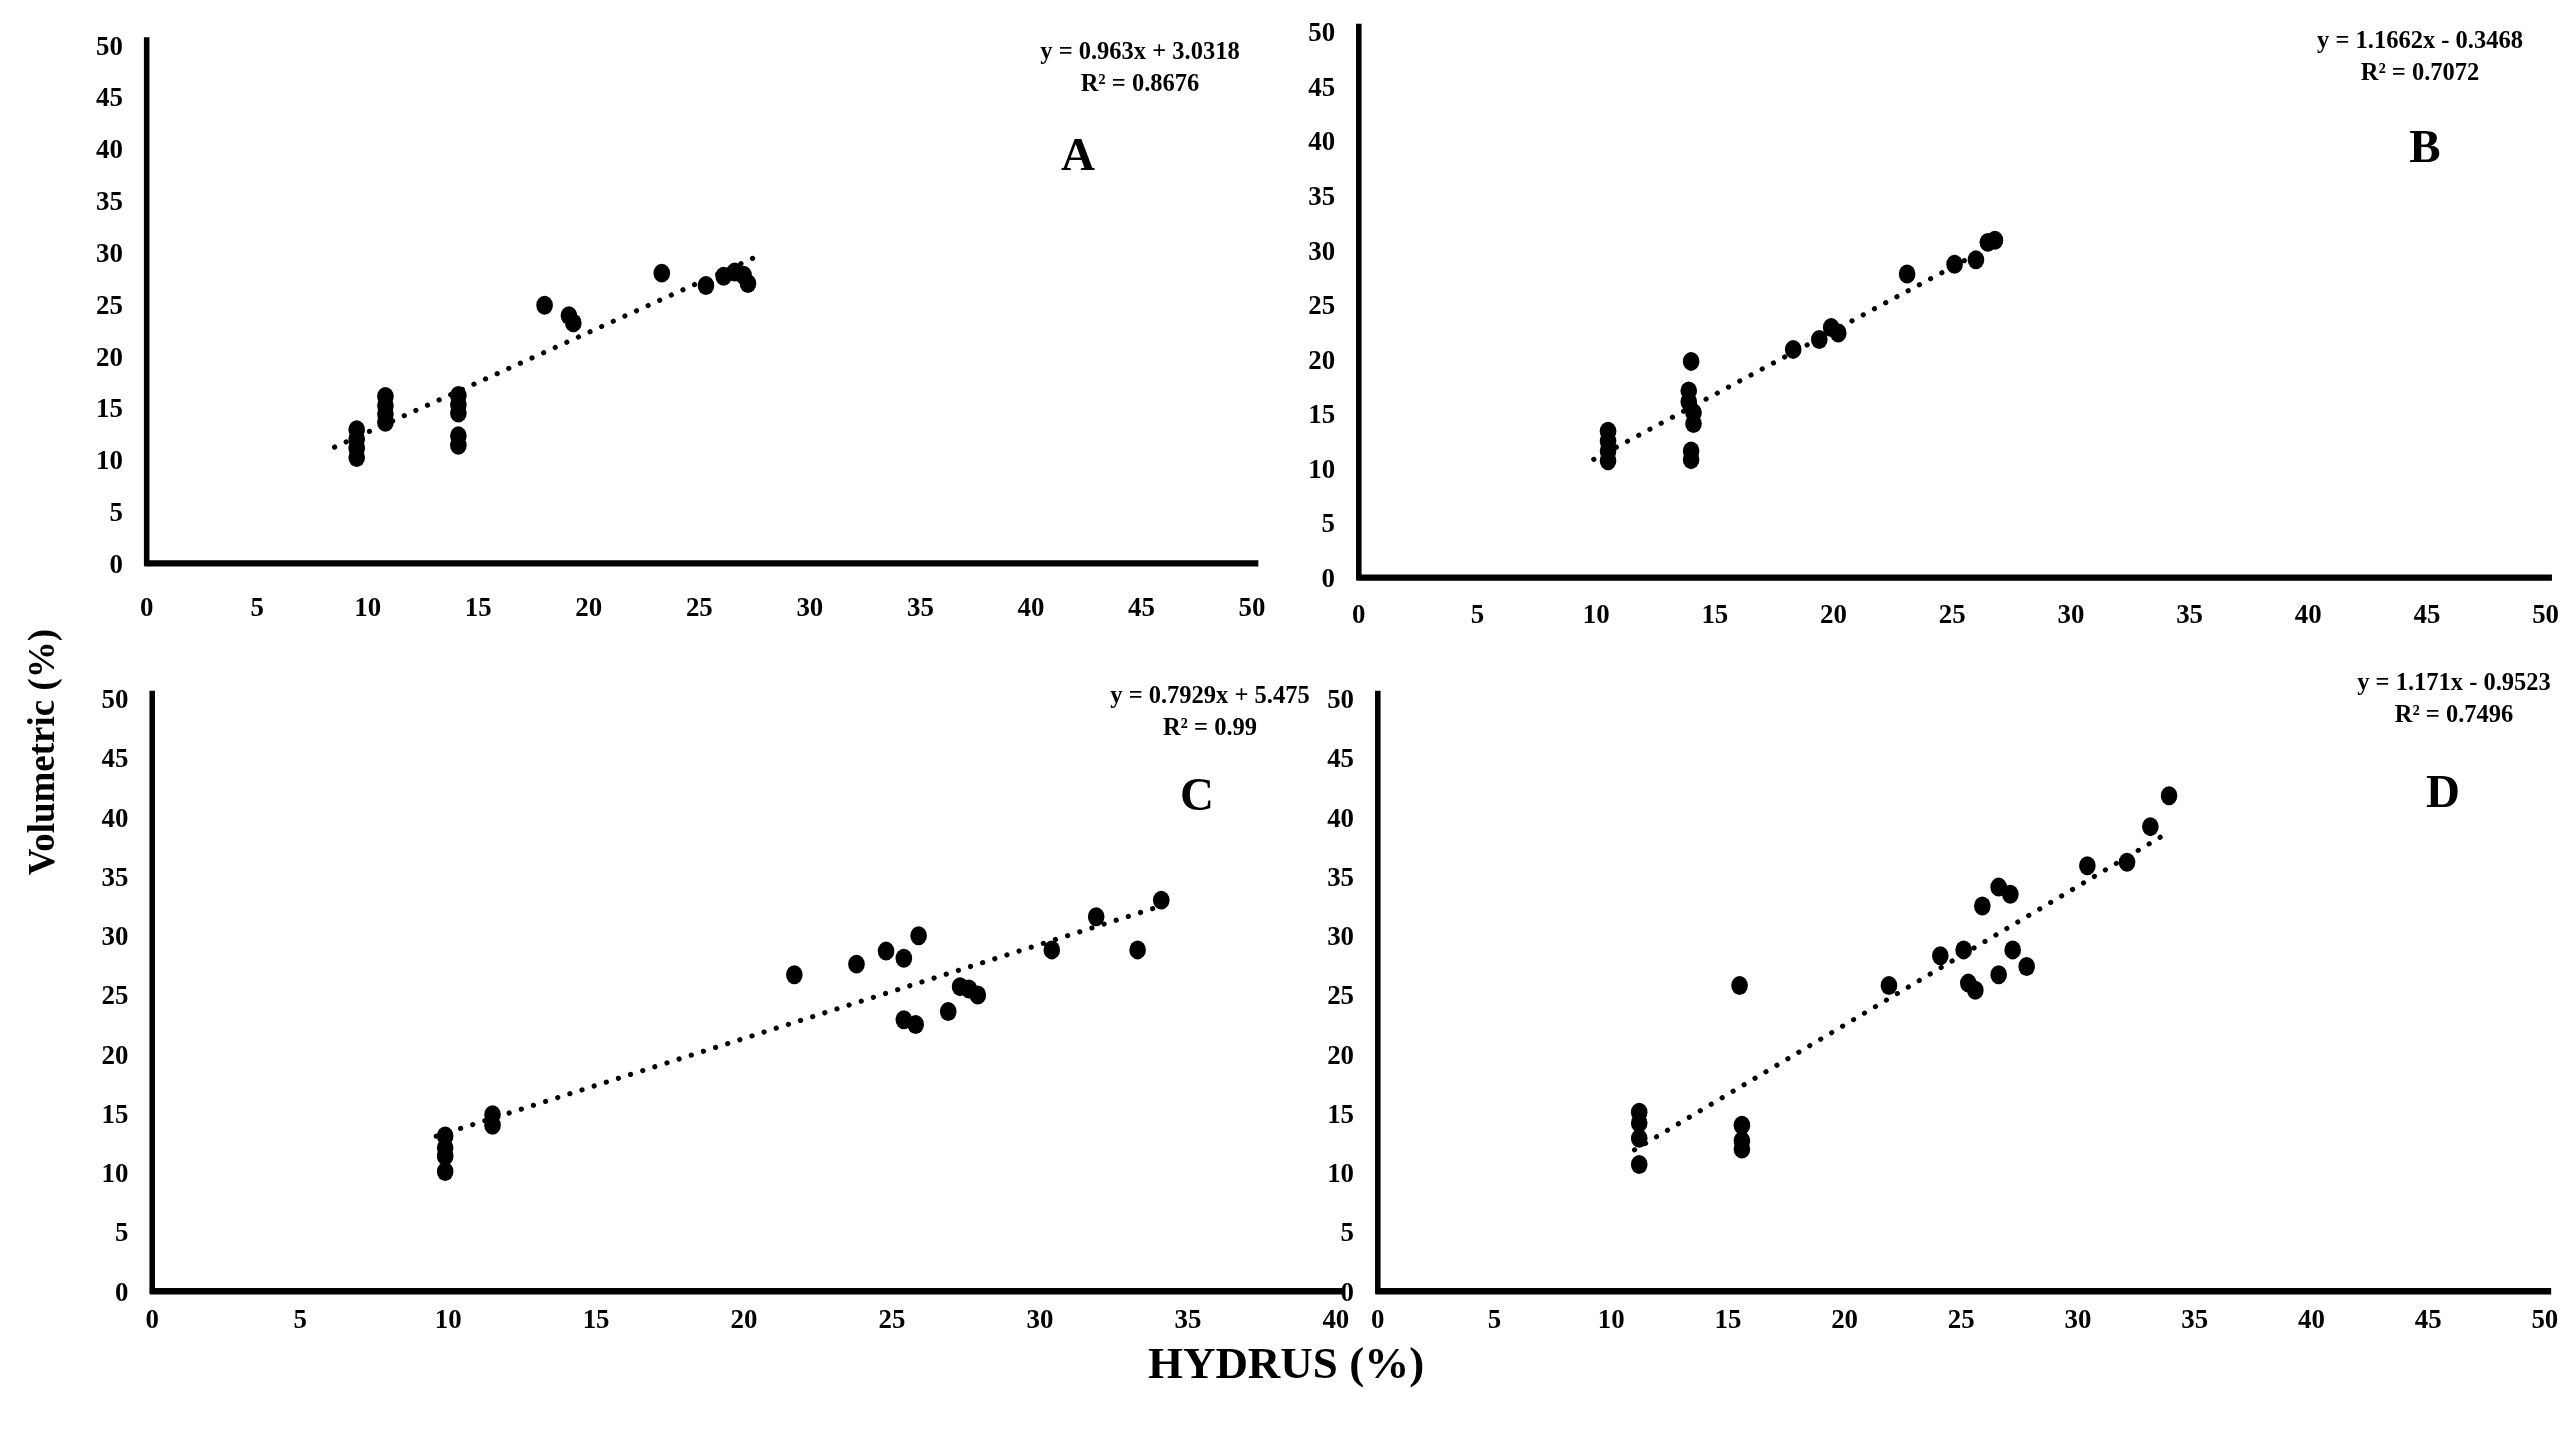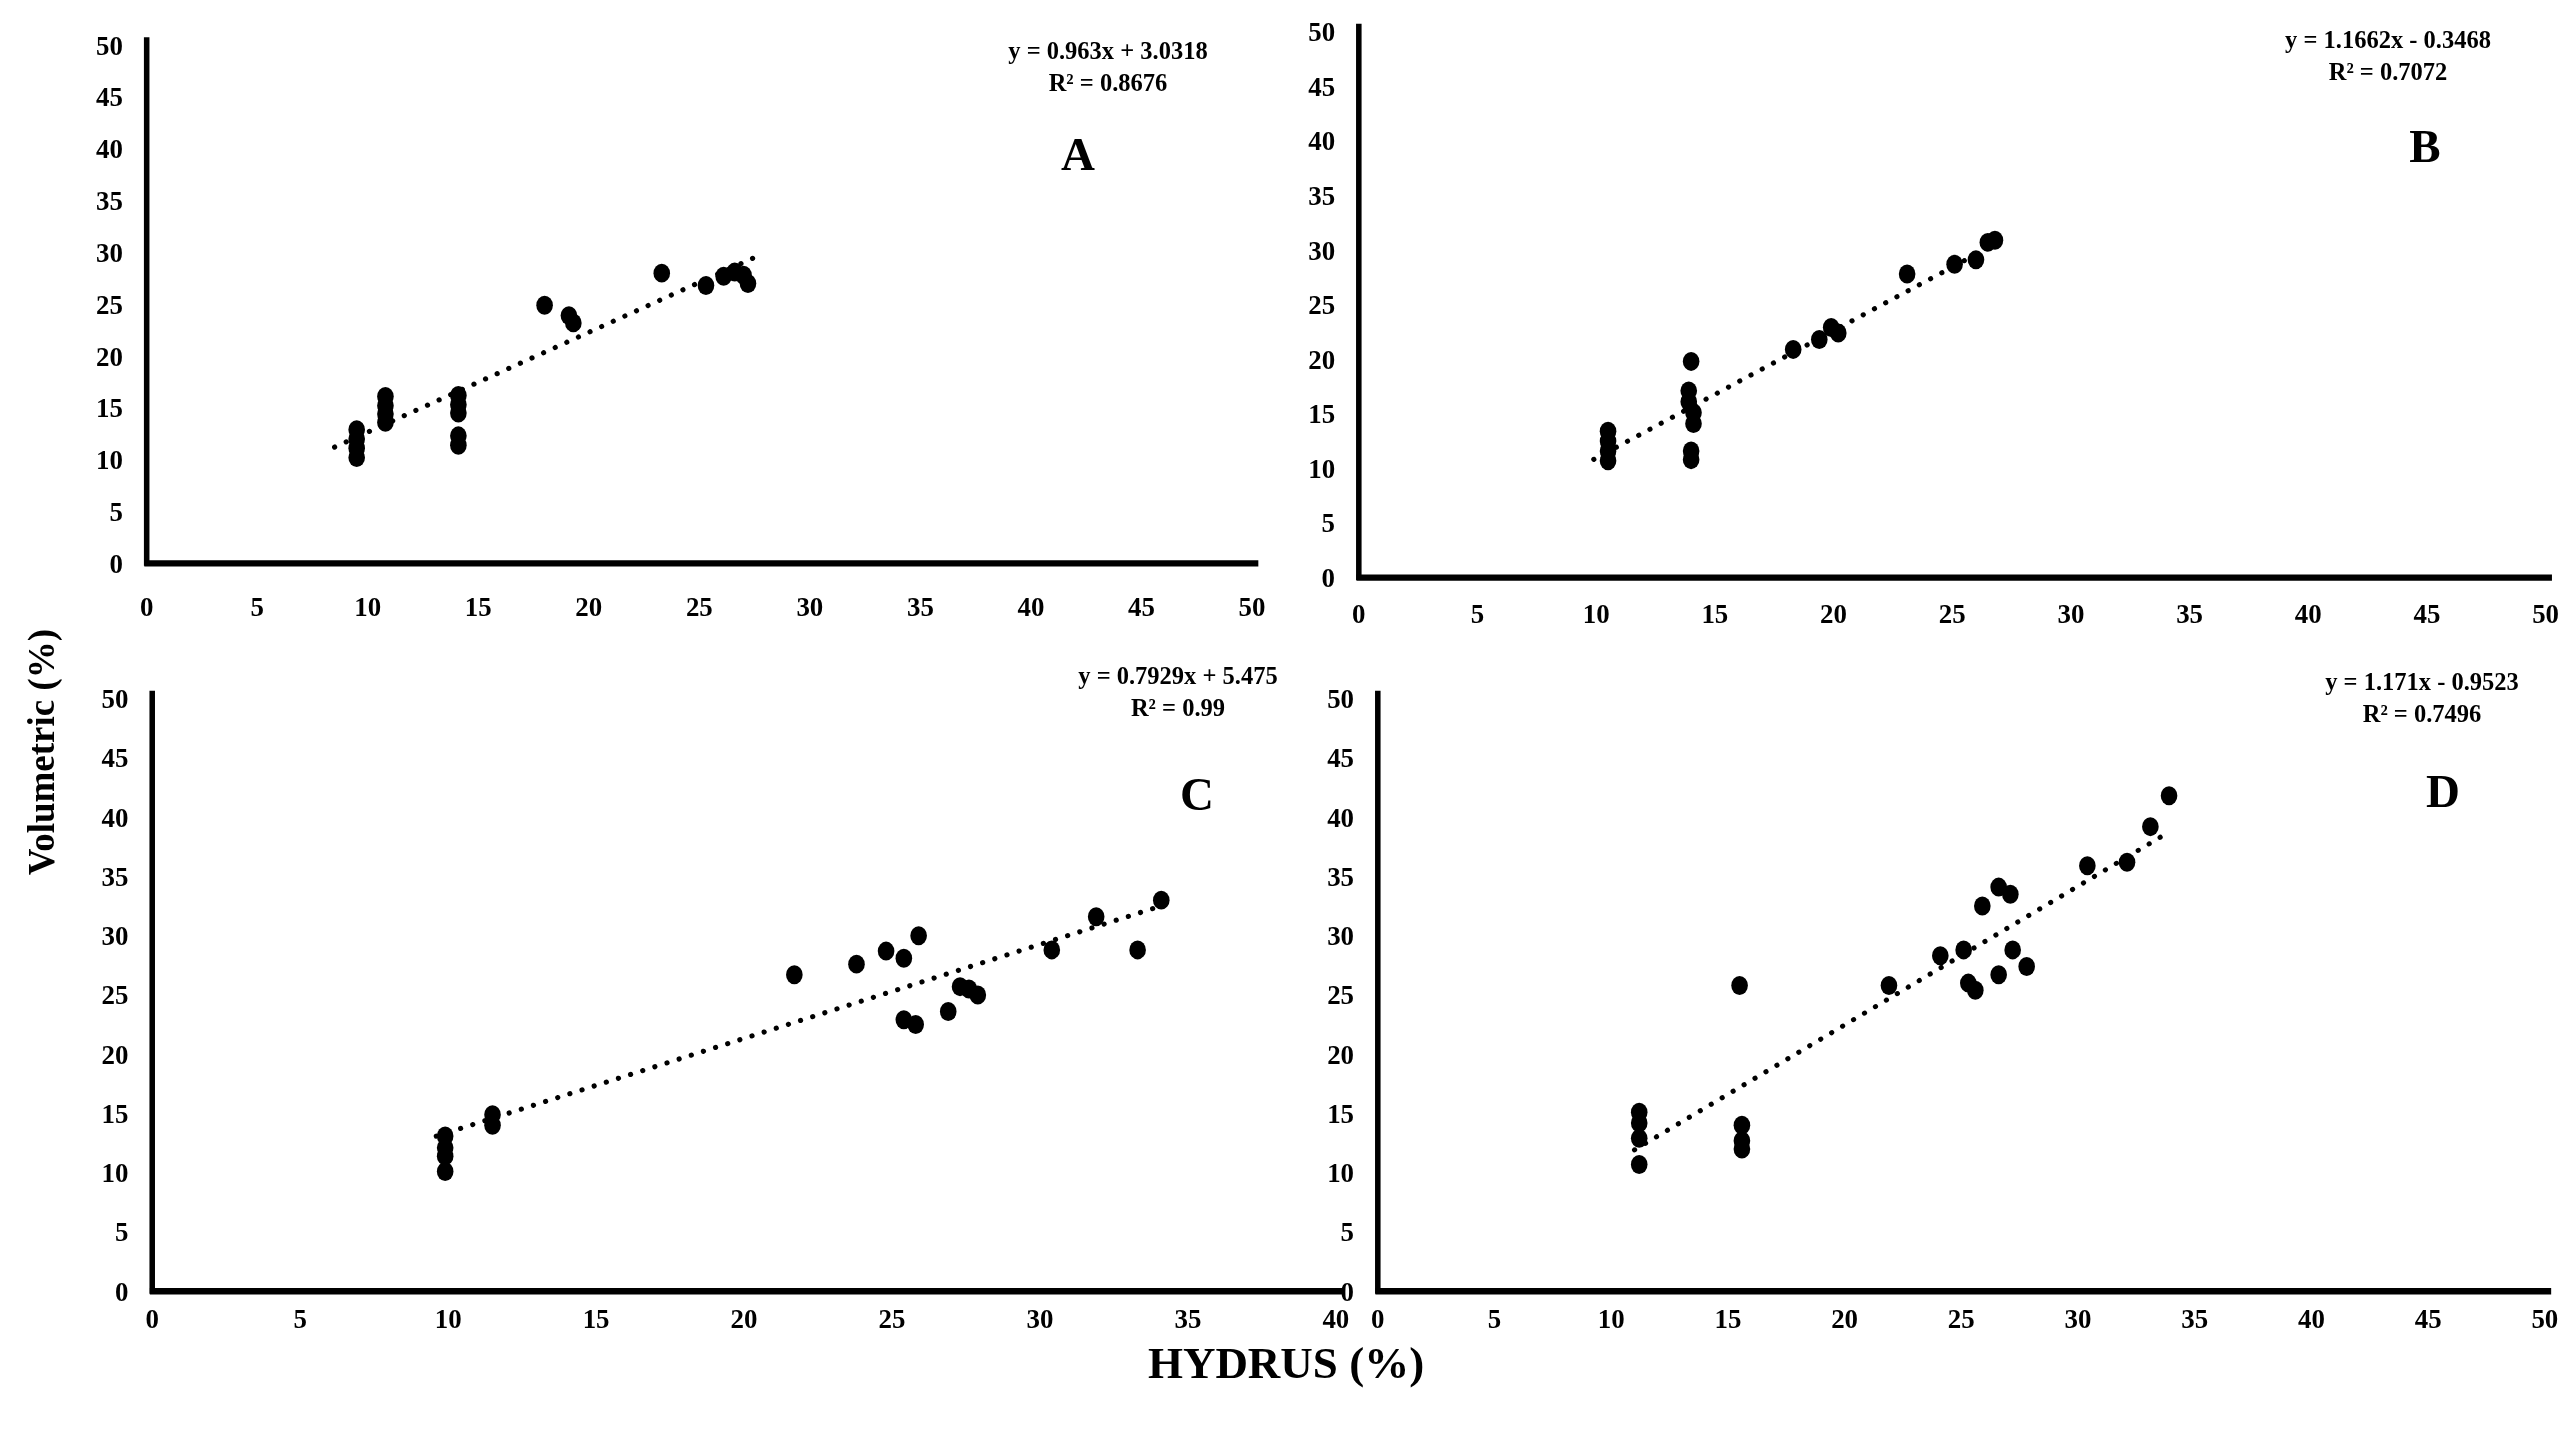--- a/index.html
+++ b/index.html
@@ -1,20 +1,20 @@
 <!DOCTYPE html>
 <html style="font-size:12.7px"><head>
 <meta charset="utf-8">
 <style>
   html,body{margin:0;padding:0;background:#ffffff;}
   .page{position:relative;width:2576px;height:1440px;background:#ffffff;overflow:hidden;
         font-family:"Liberation Serif", serif;color:#000;}
   #plots{position:absolute;left:0;top:0;}
   .eq{position:absolute;transform:translateX(-50%);text-align:center;
-      font:bold 24.5px "Liberation Serif", serif;line-height:32px;white-space:nowrap;}
+      font:bold 24.5px "Liberation Serif", serif;line-height:32px;white-space:nowrap;margin-left:32px;}
   .letter{position:absolute;transform:translate(-50%,-50%);
       font:bold 47px "Liberation Serif", serif;}
   .ylabel{position:absolute;left:41px;top:752px;transform:translate(-50%,-50%) rotate(-90deg);
       font:bold 37px "Liberation Serif", serif;white-space:nowrap;}
   .xlabel{position:absolute;left:1286px;top:1363px;transform:translate(-50%,-50%);
       font:bold 45px "Liberation Serif", serif;white-space:nowrap;}
 </style>
 </head>
 <body>
 
@@ -216,21 +216,21 @@
     </svg>
 
   <div class="eq" style="left:1108px;top:35px">
     <div>y = 0.963x + 3.0318</div>
     <div>R² = 0.8676</div>
   </div>
   <div class="eq" style="left:2388px;top:24px">
     <div>y = 1.1662x - 0.3468</div>
     <div>R² = 0.7072</div>
   </div>
-  <div class="eq" style="left:1178px;top:660px">
+  <div class="eq" style="left:1178px;top:679px">
     <div>y = 0.7929x + 5.475</div>
     <div>R² = 0.99</div>
   </div>
   <div class="eq" style="left:2422px;top:666px">
     <div>y = 1.171x - 0.9523</div>
     <div>R² = 0.7496</div>
   </div>
 
   <div class="letter" style="left:1078px;top:154px">A</div>
   <div class="letter" style="left:2425px;top:146px">B</div>

